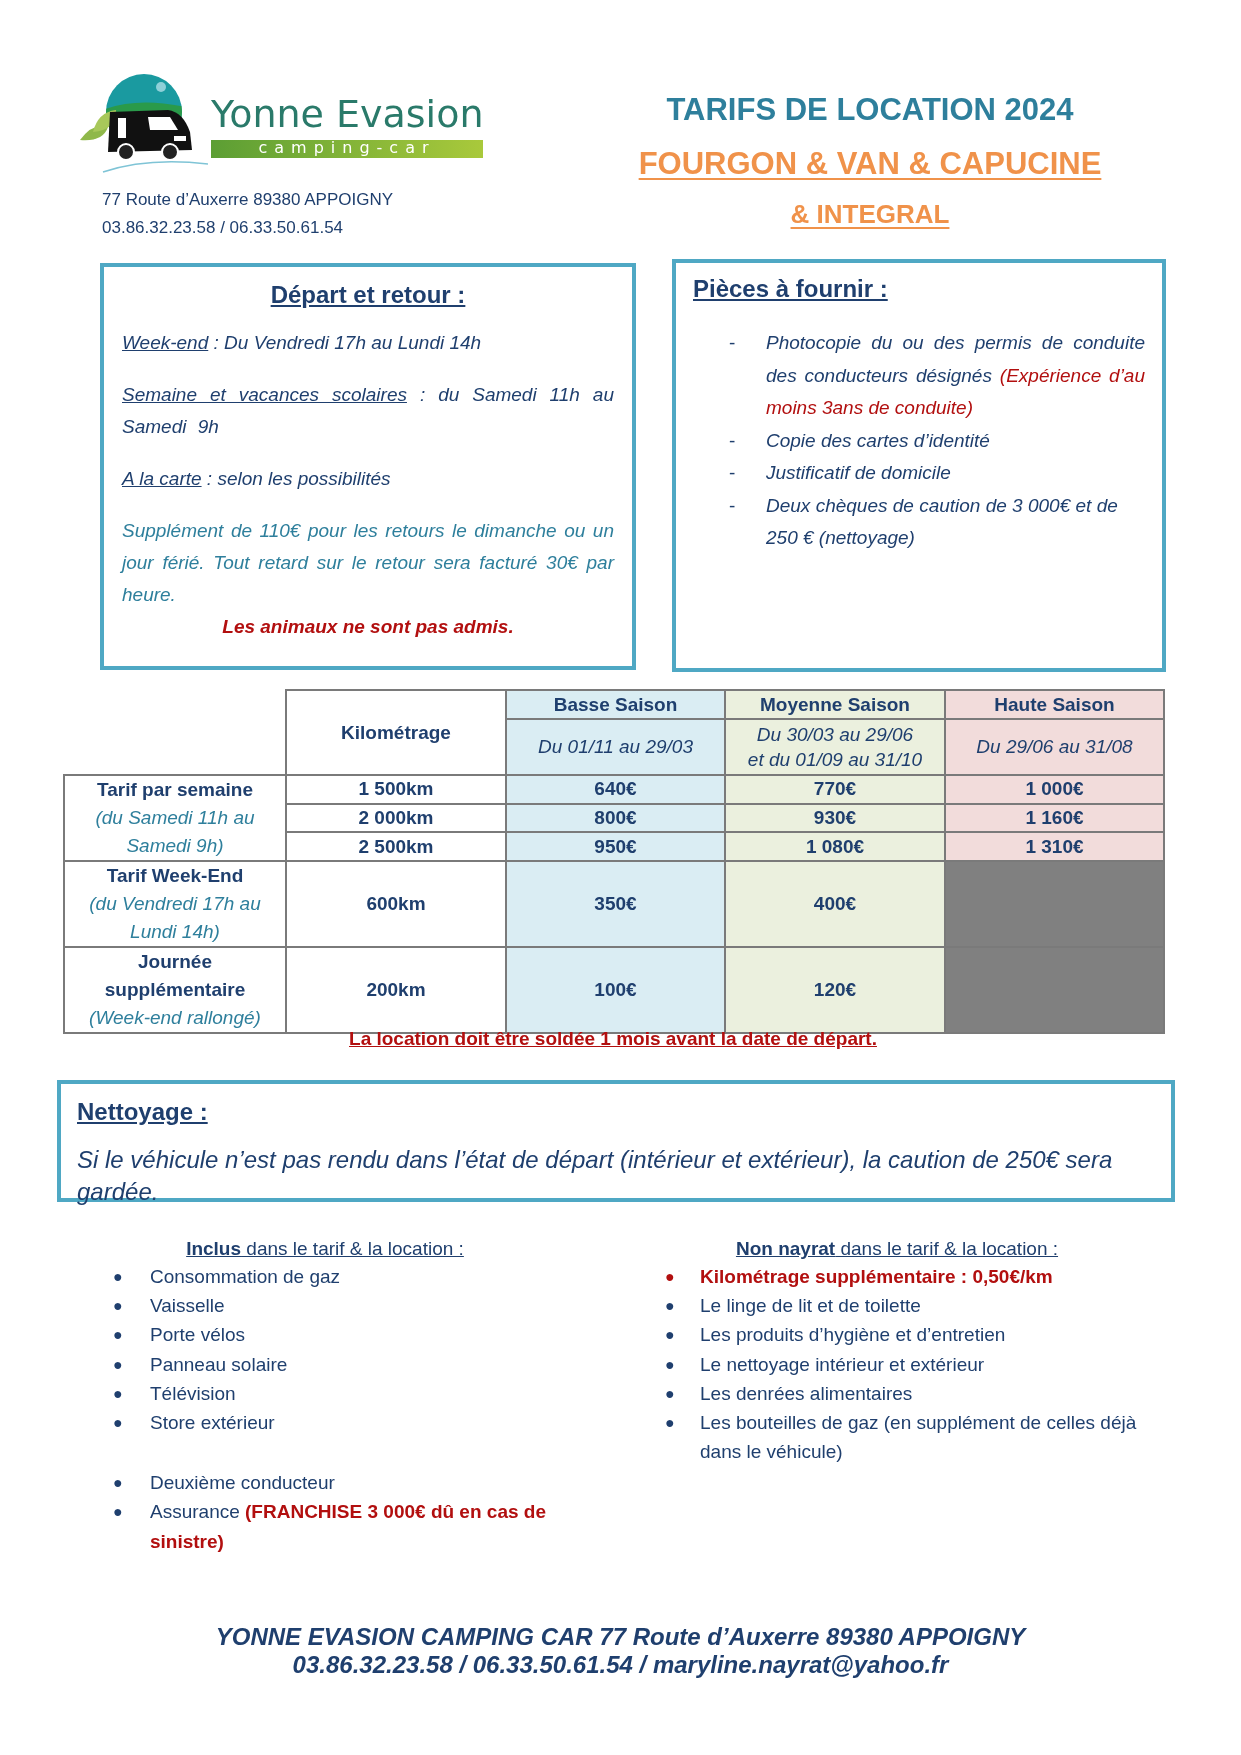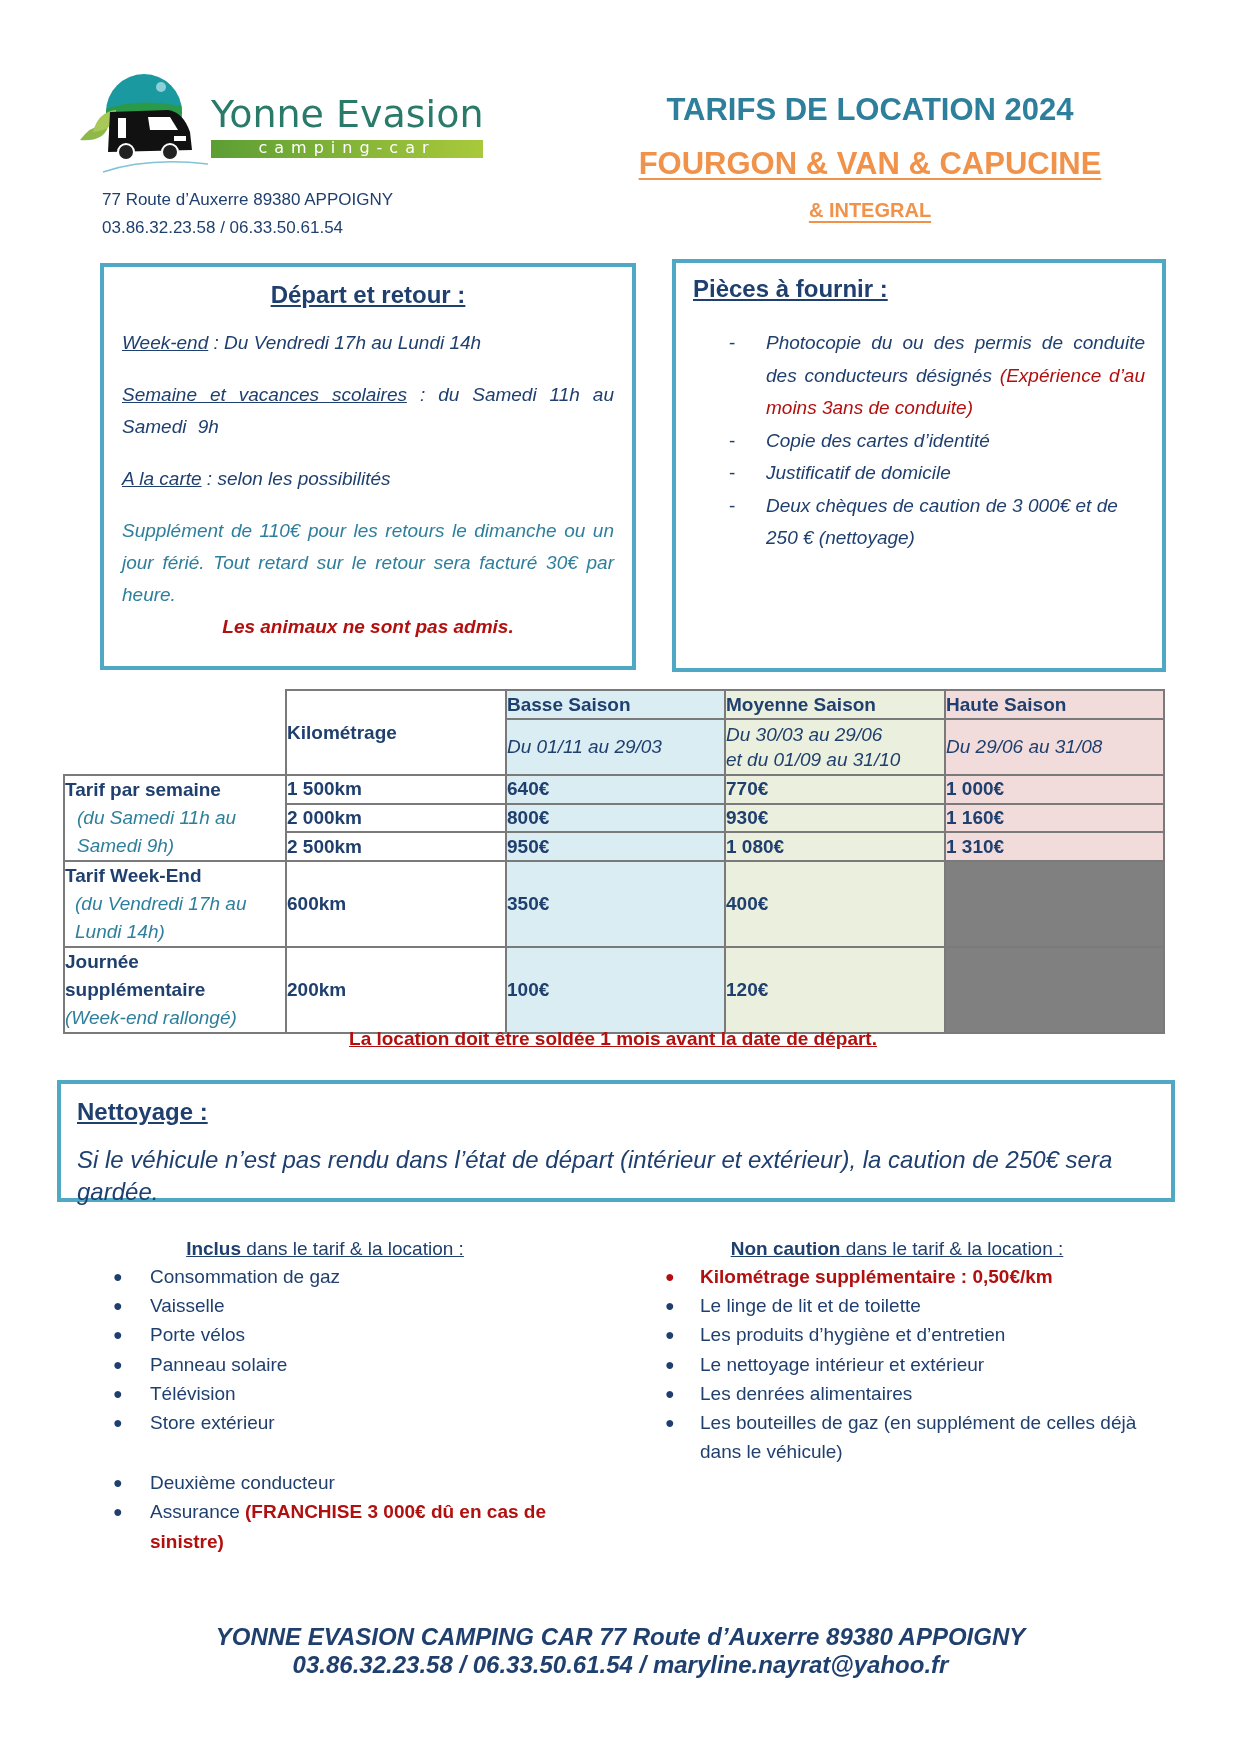--- a/index.html
+++ b/index.html
@@ -8,38 +8,38 @@
   
   .logo { left: 78px; top: 72px; width: 410px; height: 105px; }
   .logo-text { position: absolute; left: 133px; top: 20px; font-size: 38px; color: #2a7a6a; font-family: "DejaVu Sans", sans-serif; letter-spacing: 0px; white-space: nowrap; }
   .logo-bar { position: absolute; left: 133px; top: 68px; width: 272px; height: 18px; background: linear-gradient(90deg, #5c9e34, #a9c93b); }
   .logo-bar-text { position: absolute; left: 133px; top: 66px; width: 272px; text-align: center; font-size: 16px; color: #ffffff; letter-spacing: 7px; font-family: "DejaVu Sans", sans-serif; }
   .addr { left: 102px; font-size: 17px; color: #1f3f6e; }
   
   .title { left: 560px; width: 620px; text-align: center; font-weight: bold; }
   .t1 { top: 92px; font-size: 31px; color: #2e7f9c; }
   .t2 { top: 146px; font-size: 31px; color: #f0924a; text-decoration: underline; text-decoration-thickness: 2px; text-underline-offset: 4px; }
-  .t3 { top: 199px; font-size: 20px; color: #f0924a; text-decoration: underline; text-decoration-thickness: 2px; text-underline-offset: 4px; }
+  .t3 { top: 199px; font-size: 26px; color: #f0924a; text-decoration: underline; text-decoration-thickness: 2px; text-underline-offset: 4px; }
   
   .box { border: 4px solid #4fa8c4; box-sizing: border-box; background: #fff; }
   .box1 { left: 100px; top: 263px; width: 536px; height: 407px; padding: 14px 18px 0 18px; }
   .box2 { left: 672px; top: 259px; width: 494px; height: 413px; padding: 12px 17px 0 17px; }
   .box3 { left: 57px; top: 1080px; width: 1118px; height: 122px; padding: 14px 16px; }
   .hdr { font-weight: bold; text-decoration: underline; font-size: 24px; color: #1f3f6e; }
   .it { font-style: italic; font-size: 19px; line-height: 32px; color: #1f3f6e; }
   .just { text-align: justify; }
   .teal { color: #2e7f9c; }
   .red { color: #b20f0f; }
   .ul { text-decoration: underline; }
   .dash-list { list-style: none; margin: 24px 0 0 0; padding: 0; }
   .dash-list li { position: relative; padding-left: 73px; font-style: italic; font-size: 19px; line-height: 32.5px; text-align: justify; }
   .dash-list li .dash { position: absolute; left: 36px; top: 0; font-style: normal; }
   
   table.tarif { position: absolute; left: 63px; top: 689px; border-collapse: collapse; font-size: 19px; }
-  table.tarif td { border: 2px solid #7a7a7a; text-align: left; vertical-align: middle; padding: 0; color: #1f3f6e; margin-top: 32px; }
+  table.tarif td { border: 2px solid #7a7a7a; text-align: center; vertical-align: middle; padding: 0; color: #1f3f6e; margin-top: 32px; }
   .c-basse { background: #daedf3; }
   .c-moy { background: #ebf0de; }
   .c-haute { background: #f2dcdb; }
   .c-grey { background: #808080; }
   .b { font-weight: bold; }
   .sub { font-style: italic; color: #2e7f9c; font-size: 19px; }
   .blank { border: none !important; background: transparent; }
   .note { left: 63px; top: 1028px; width: 1100px; text-align: center; font-weight: bold; font-size: 19px; color: #b20f0f; text-decoration: underline; }
   
   .incl { top: 1238px; font-size: 19px; color: #1f3f6e; }
@@ -202,21 +202,21 @@
     <li><span class="bul">●</span><span>Store extérieur</span></li>
   </ul>
   <div class="gap"></div>
   <ul class="blist">
     <li><span class="bul">●</span><span>Deuxième conducteur</span></li>
     <li><span class="bul">●</span><span>Assurance </span><span class="red b">(FRANCHISE 3 000€ dû en cas de sinistre)</span></li>
   </ul>
 </div>
 
 <div class="abs incl" style="left:627px; width:540px;">
-  <div class="head"><span class="b">Non caution</span><span> dans le tarif &amp; la location :</span></div>
+  <div class="head"><span class="b">Non nayrat</span><span> dans le tarif &amp; la location :</span></div>
   <ul class="blist">
     <li class="red b" style="padding-left:73px;"><span class="bul" style="font-weight:normal;">●</span><span>Kilométrage supplémentaire : 0,50€/km</span></li>
     <li style="padding-left:73px;"><span class="bul">●</span><span>Le linge de lit et de toilette</span></li>
     <li style="padding-left:73px;"><span class="bul">●</span><span>Les produits d’hygiène et d’entretien</span></li>
     <li style="padding-left:73px;"><span class="bul">●</span><span>Le nettoyage intérieur et extérieur</span></li>
     <li style="padding-left:73px;"><span class="bul">●</span><span>Les denrées alimentaires</span></li>
     <li style="padding-left:73px;"><span class="bul">●</span><span>Les bouteilles de gaz (en supplément de celles déjà dans le véhicule)</span></li>
   </ul>
 </div>
 

